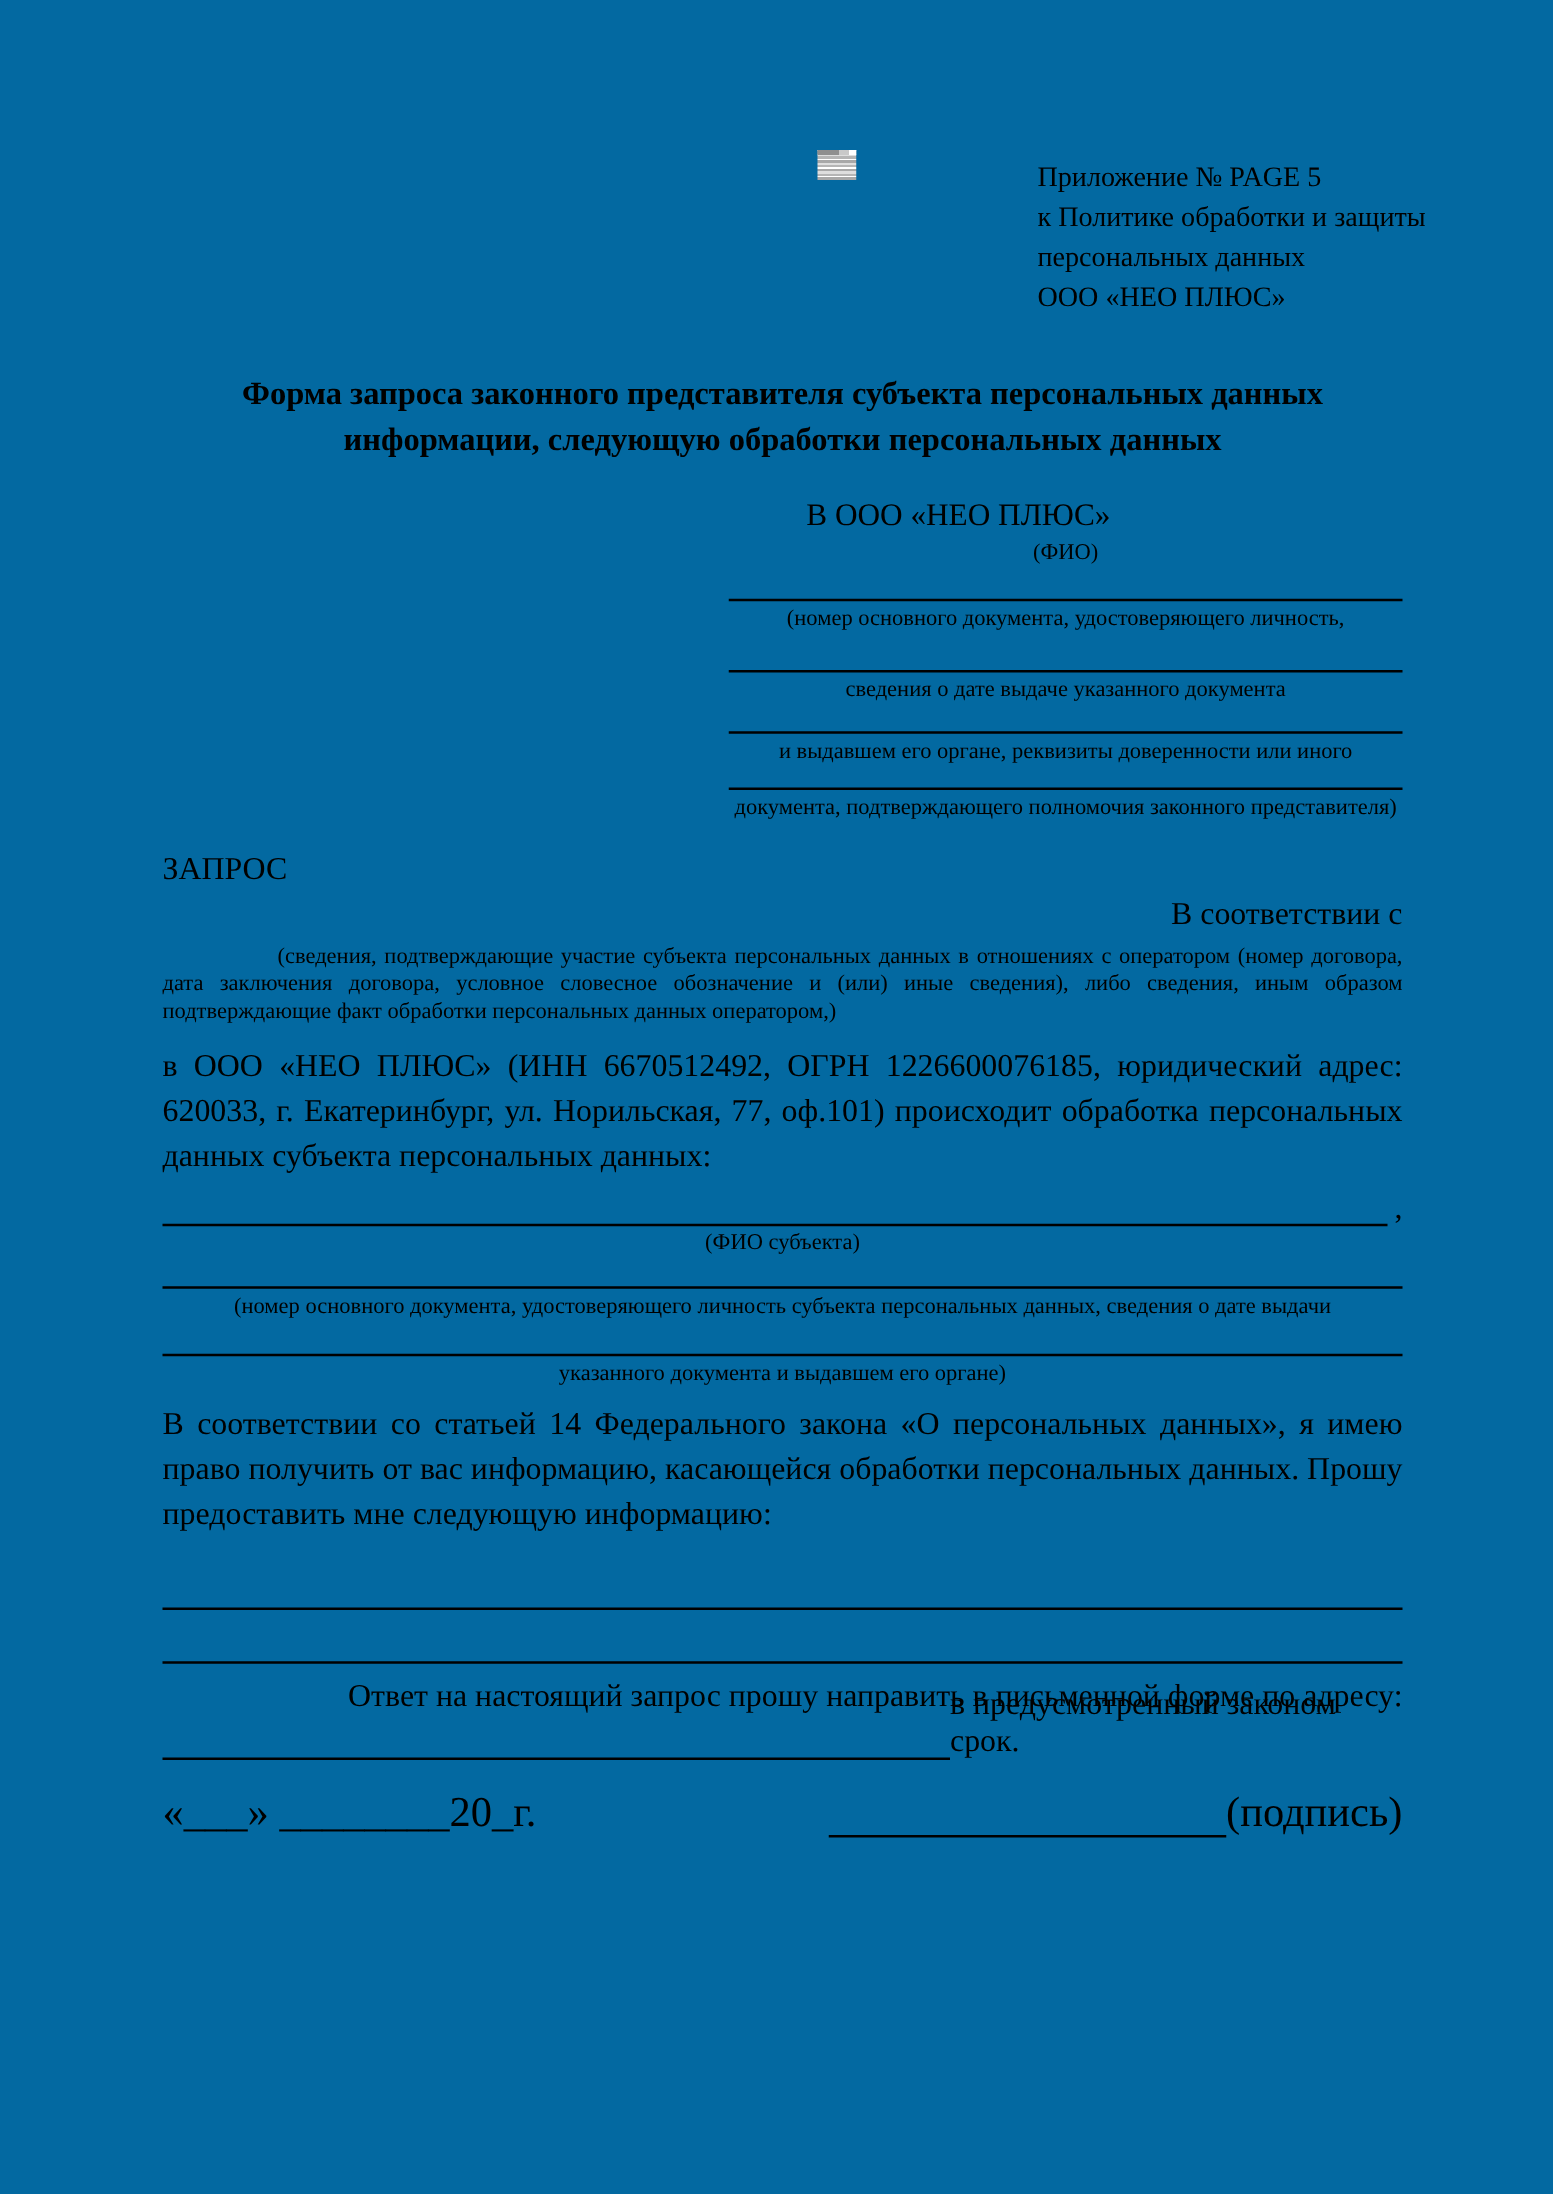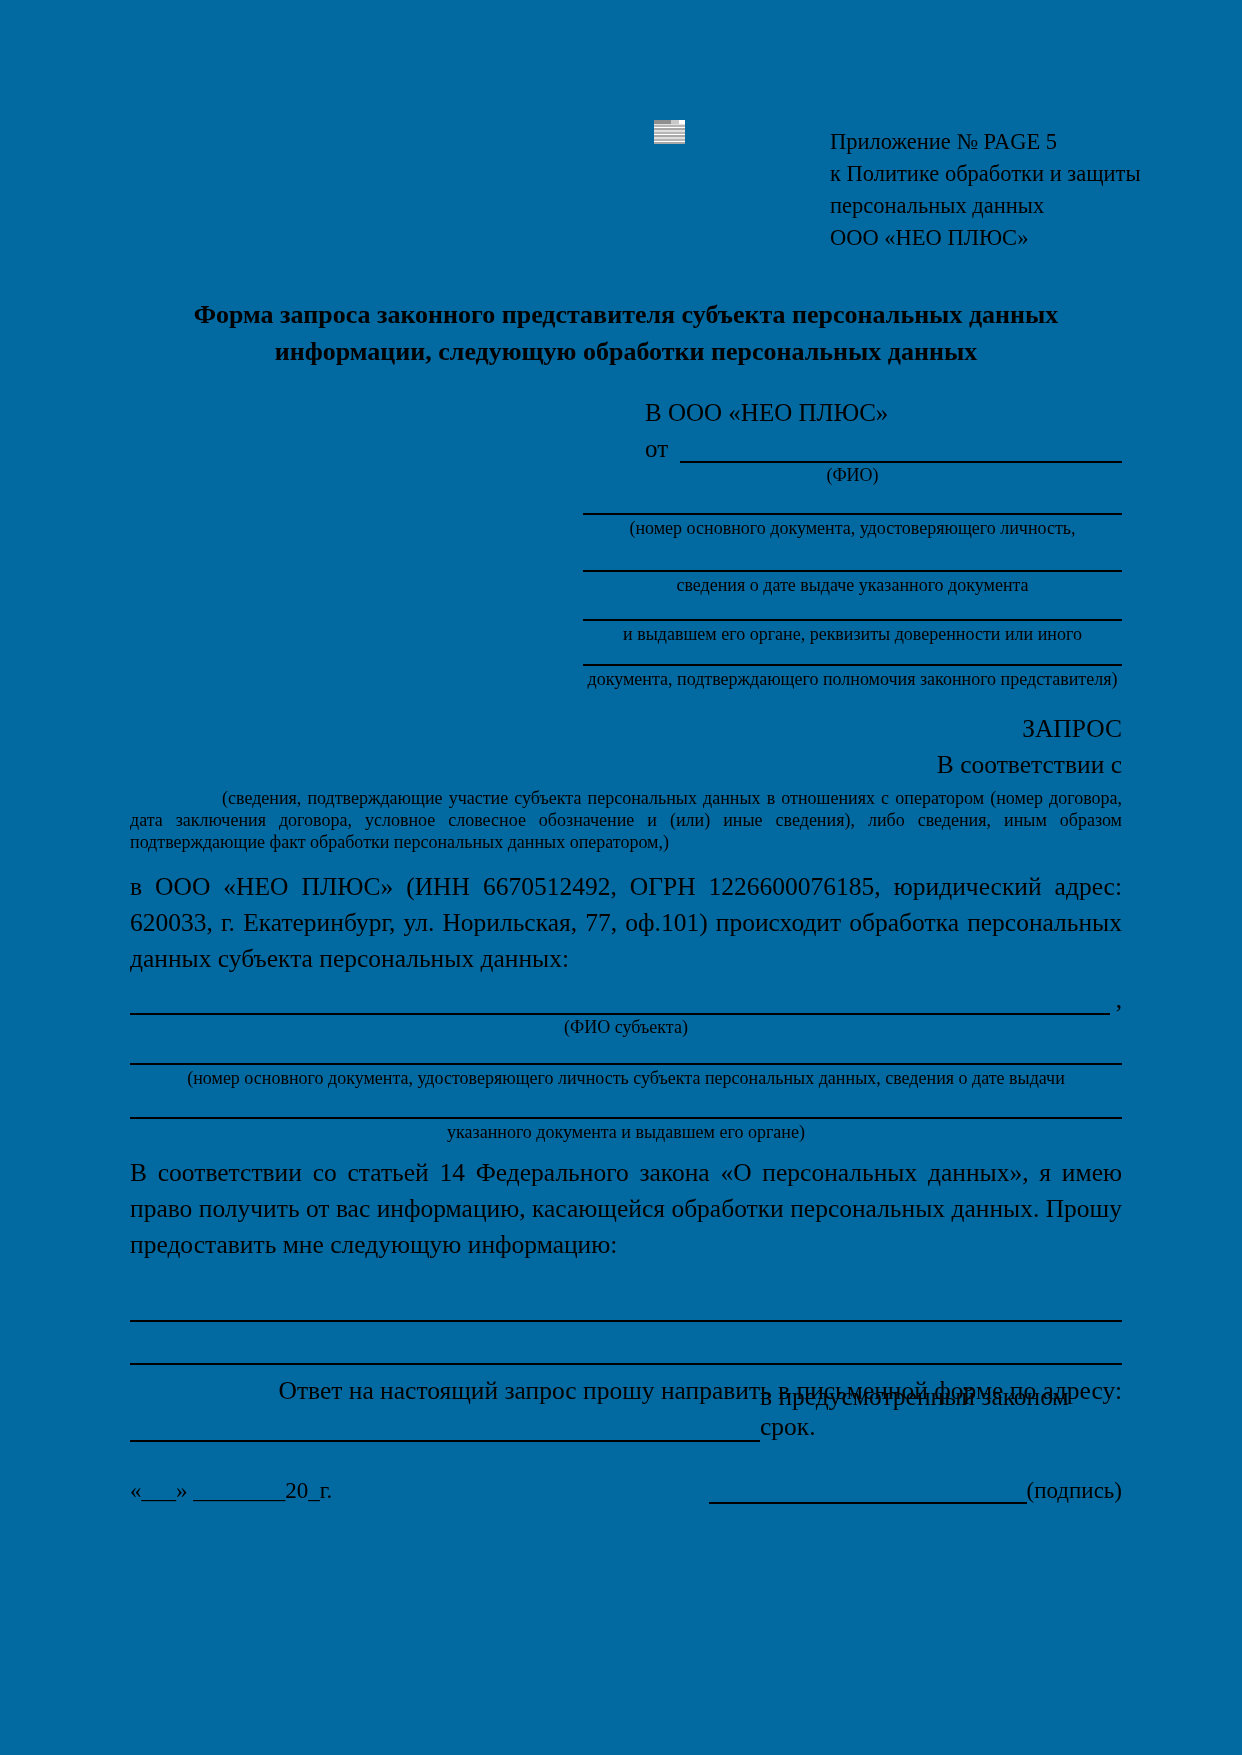--- a/index.html
+++ b/index.html
@@ -24,42 +24,42 @@
   .title { text-align:center; font-weight:bold; font-size:26px; line-height:37px; }
 
   .addr { width:539px; margin-left:453px; margin-top:27px; font-size:25px; }
   .addr-to { padding-left:62px; line-height:32px; }
   .from-row { display:flex; align-items:flex-end; padding-left:62px; margin-top:2px; height:32px; }
   .from-row .fill { flex:1 1 auto; border-bottom:2px solid #000; margin-left:12px; height:28px; }
   .cap { font-size:18px; line-height:21px; text-align:center; margin-top:2px; }
   .blank { border-bottom:2px solid #000; margin-bottom:3px; }
   .b1 { height:29px; } .b2 { height:33px; } .b3 { height:25px; } .b4 { height:21px; }
 
-  .zapros { text-align:right; font-size:25.5px; margin-top:23px; line-height:32px; }
+  .zapros { text-align:left; font-size:25.5px; margin-top:23px; line-height:32px; }
   .accordance { display:flex; align-items:flex-end; margin-left:95px; margin-top:5px; font-size:25.5px; height:33px;flex-direction:column; }
   .accordance .fill { flex:1 1 auto; border-bottom:2px solid #000; margin-left:12px; height:28px; }
   .fine-print { margin-top:4px; font-size:18px; line-height:22px; text-align:justify; text-indent:92px; }
   .para { font-size:25.5px; line-height:36px; text-align:justify; }
   .op-para { margin-top:16px; }
 
   .comma-row { display:flex; align-items:flex-end; margin-top:9px; font-size:25.5px; height:29px; }
   .comma-row .fill { flex:1 1 auto; border-bottom:2px solid #000; height:26px; }
   .comma-row .comma { width:12px; text-align:right; }
   .sb1 { height:27px; } .sb2 { height:30px; }
   .law-para { margin-top:12px; }
 
   .info-blank1 { height:33px; margin-top:26px; border-bottom:2px solid #000; }
   .info-blank2 { height:43px; border-bottom:2px solid #000; }
 
   .answer1 { text-align:right; font-size:25.5px; line-height:34px; margin-top:9px; }
   .answer2 { display:flex; align-items:flex-end; font-size:25.5px; height:34px; }
   .answer2 .fill { width:645px; border-bottom:2px solid #000; height:28px; }
   .answer2 .suffix { flex:1 1 auto; text-align:left; }
 
-  .footer-row { display:flex; justify-content:space-between; margin-top:36px; font-size:23px; }
+  .footer-row { display:flex; justify-content:space-between; margin-top:24px; font-size:34px; }
   .sig { display:flex; align-items:flex-end; }
   .sig .sig-fill { width:318px; border-bottom:2px solid #000; height:26px; }
 </style>
 </head>
 <body>
 
 <div class="page">
 
   <div class="stub-logo"></div>
 
@@ -72,24 +72,20 @@
 
   <div class="content">
 
     <div class="title">
       <div>Форма запроса законного представителя субъекта персональных данных</div>
       <div>информации, следующую обработки персональных данных</div>
     </div>
 
     <div class="addr">
       <div class="addr-to">В ООО «НЕО ПЛЮС»</div>
-      <div class="from-row">
-        <span>от</span>
-        <span class="fill"></span>
-      </div>
       <div class="cap">(ФИО)</div>
       <div class="blank b1"></div>
       <div class="cap">(номер основного документа, удостоверяющего личность,</div>
       <div class="blank b2"></div>
       <div class="cap">сведения о дате выдаче указанного документа</div>
       <div class="blank b3"></div>
       <div class="cap">и выдавшем его органе, реквизиты доверенности или иного</div>
       <div class="blank b4"></div>
       <div class="cap">документа, подтверждающего полномочия законного представителя)</div>
     </div>

